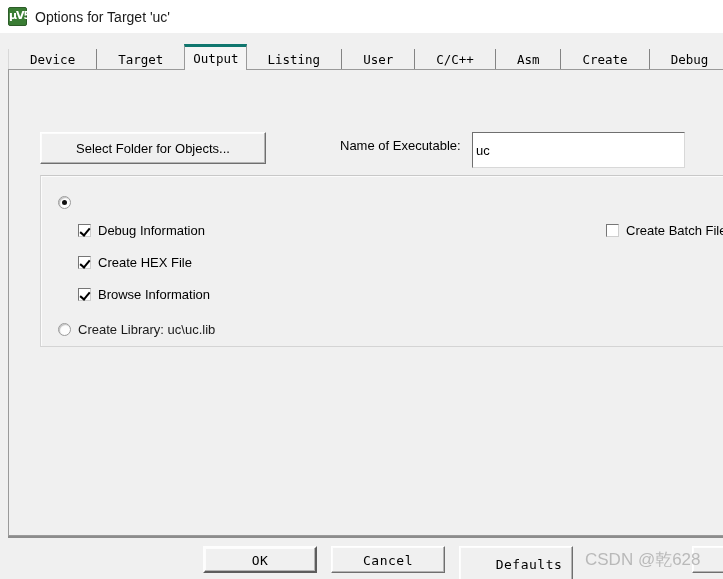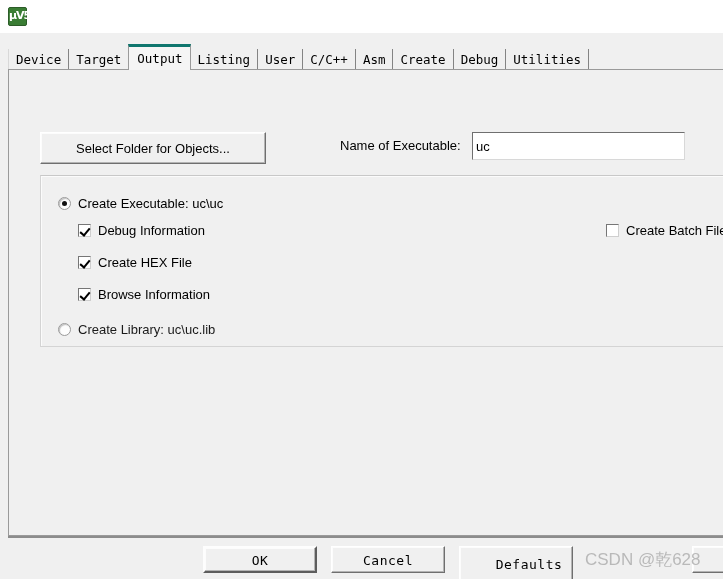--- a/index.html
+++ b/index.html
@@ -73,21 +73,21 @@
     align-items: flex-end;
     white-space: nowrap;
   }
   .tab {
     font-family: "DejaVu Sans Mono", "Liberation Mono", monospace;
     font-size: 12.5px;
     color: #000;
     background: #f0f0f0;
     height: 21px;
     line-height: 21px;
-    padding: 0 7px;
+    padding: 0 21px;
     box-sizing: border-box;
     border-right: 1px solid #848484;
     position: relative;
   }
   .tab:first-child {
     border-left: 1px solid #d8d8d8;
   }
   .tab.active {
     background: #f5f5f5;
     height: 26px;
@@ -149,21 +149,21 @@
     position: absolute;
     left: 331px; top: 68px;
     font-family: "Liberation Sans", sans-serif;
     font-size: 13px;
     color: #000;
     white-space: nowrap;
   }
   #name-exec-input {
     position: absolute;
     left: 463px; top: 62px;
-    width: 213px; height: 28px;
+    width: 213px; height: 36px;
     background: #ffffff;
     border-top: 1px solid #6f6f6f;
     border-left: 1px solid #6f6f6f;
     border-right: 1px solid #d8d8d8;
     border-bottom: 1px solid #d8d8d8;
     box-sizing: border-box;
     font-family: "Liberation Sans", sans-serif;
     font-size: 13px;
     color: #000;
     padding: 0 0 0 3px;
@@ -278,20 +278,21 @@
     pointer-events: none;
   }
 </style>
 </head>
 <body>
 
 <div id="titlebar">
   <div id="app-icon">
     <span class="glyph">μV5</span>
   </div>
+  <span id="title-text">Options for Target 'uc'</span>
 </div>
 
 <div id="dialog">
 
   <div id="tabstrip">
     <div class="tab">Device</div>
     <div class="tab">Target</div>
     <div class="tab active">Output</div>
     <div class="tab">Listing</div>
     <div class="tab">User</div>
@@ -307,21 +308,20 @@
     <button class="win-btn" id="select-folder-btn">Select Folder for Objects...</button>
 
     <span id="name-exec-label">Name of Executable:</span>
 
     <input id="name-exec-input" type="text" value="uc" style="">
 
     <div id="output-group">
 
       <div class="opt-row" id="opt-create-exe">
         <span class="radio checked"></span>
-        <span>Create Executable:  uc\uc</span>
       </div>
 
       <div class="opt-row" id="opt-debug-info">
         <span class="checkbox checked"></span>
         <span>Debug Information</span>
       </div>
 
       <div class="opt-row" id="opt-create-hex">
         <span class="checkbox checked"></span>
         <span>Create HEX File</span>

